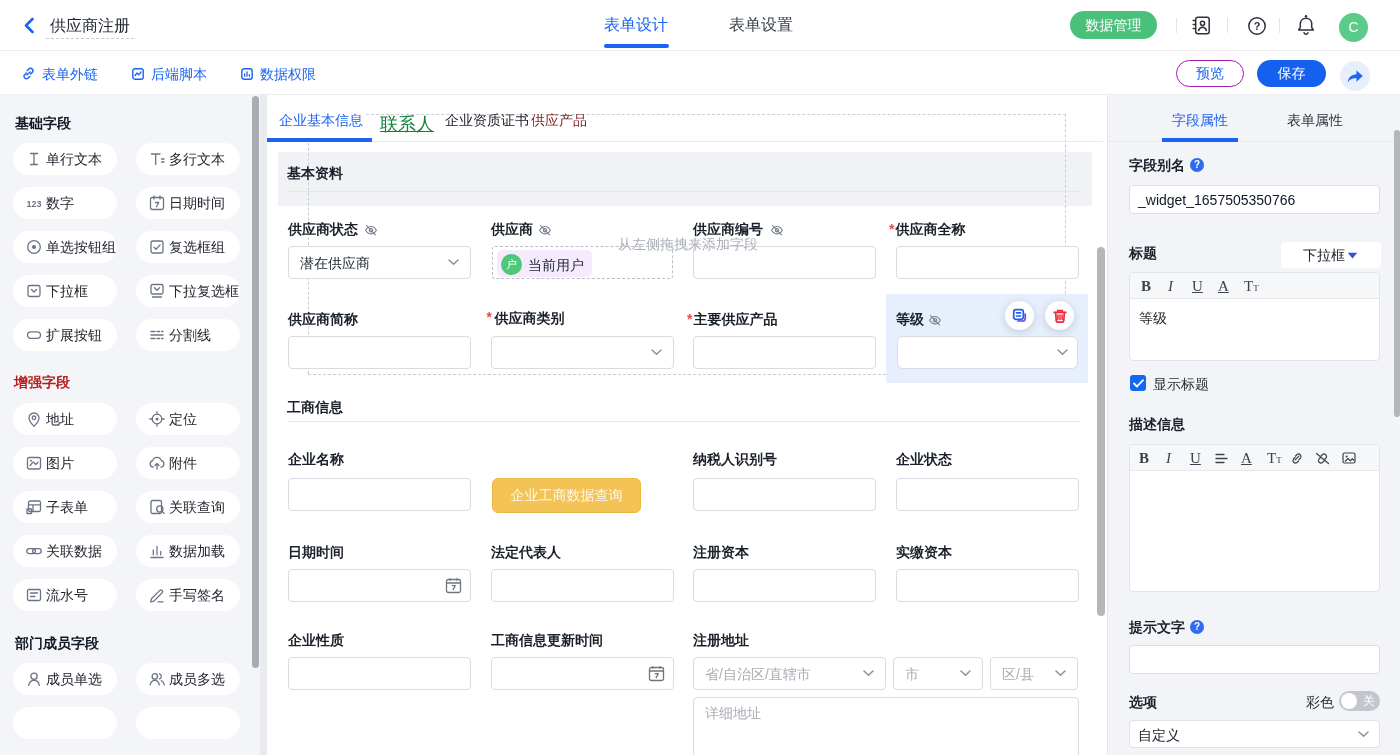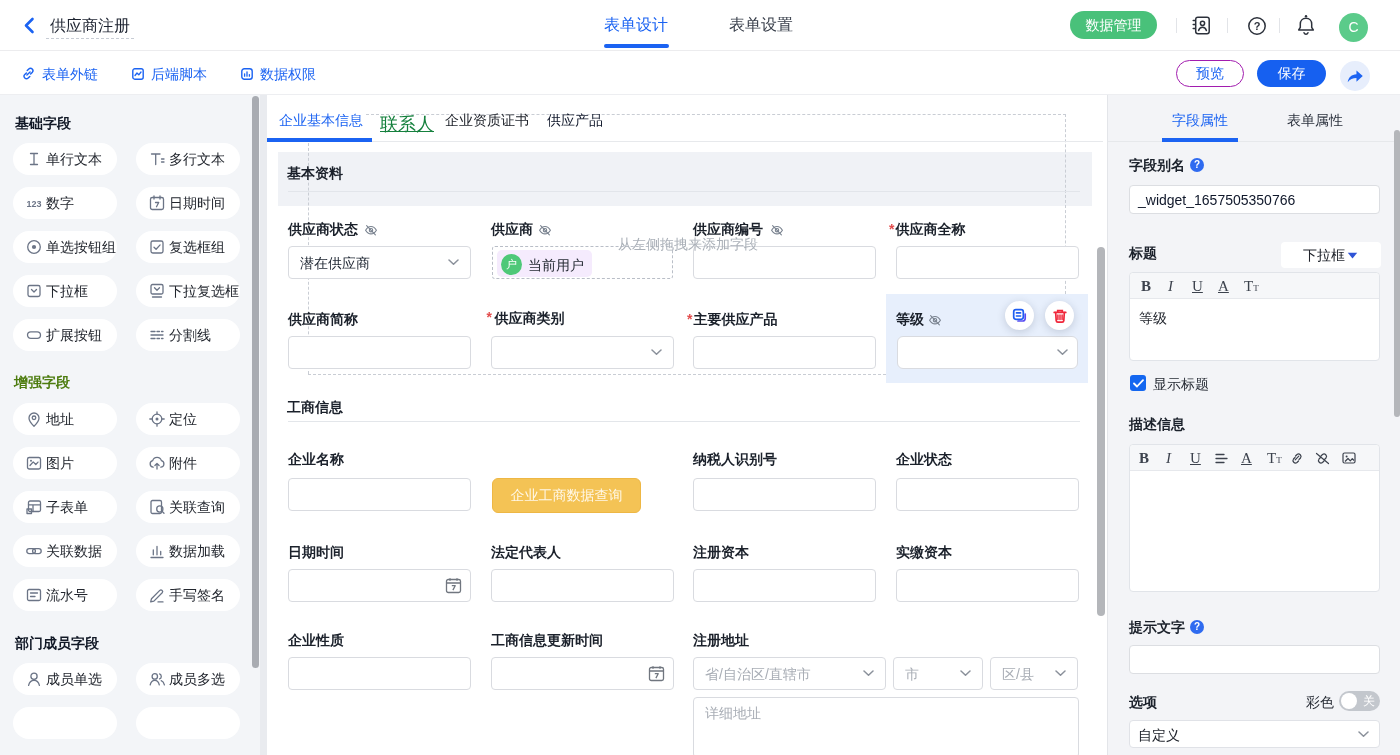--- a/index.html
+++ b/index.html
@@ -96,21 +96,21 @@
   <div class="abs" style="left:1257px;top:9px;width:69px;height:27px;background:#1660f0;border-radius:14px;color:#fff;font-size:14px;text-align:center;line-height:27px;">保存</div>
   <div class="abs" style="left:1340px;top:10px;width:30px;height:30px;background:#e7eefc;border-radius:50%;">
     <svg class="abs" style="left:6px;top:7px" width="18" height="16" viewBox="0 0 16 14">
         <path d="M1.5 12.5C2.2 8 5 5.6 9.3 5.4V2l5.6 5-5.6 5V8.7c-3.2 0-5.8 1-7.8 3.8Z" fill="#1d64f2"></path>
       </svg>
   </div>
 </div>
 
 <div class="abs" id="sidebar" style="left:0;top:95px;width:260px;height:660px;background:#f3f5f8;z-index:10;overflow:hidden;">
   <div class="lbl" style="left:15px;top:21px;color:#111826;">基础字段</div>
-  <div class="lbl" style="left:14px;top:280px;color:#4d7c0f;">增强字段</div>
+  <div class="lbl" style="left:14px;top:280px;color:#b91c1c;">增强字段</div>
   <div class="lbl" style="left:15px;top:541px;color:#111826;">部门成员字段</div>
 
   <div class="fbtn" style="left:13px;top:48px">
       <svg width="18" height="18" viewBox="0 0 18 18">
         <path class="ic" d="M5.5 3.5h7M9 3.5v11M5.5 14.5h7"></path>
       </svg>
       <span>单行文本</span>
     </div>
   <div class="fbtn" style="left:136px;top:48px">
       <svg width="18" height="18" viewBox="0 0 18 18">
@@ -267,21 +267,21 @@
   <div class="abs" style="left:136px;top:612px;width:104px;height:32px;background:#fff;border-radius:16px;"></div>
   <div class="abs" style="left:252px;top:1px;width:7px;height:572px;background:#a9acb2;border-radius:4px;"></div>
 </div>
 
 <div class="abs" id="canvas" style="left:260px;top:95px;width:847px;height:660px;background:#e9ebef;z-index:5;overflow:hidden;">
   <div class="abs" style="left:7px;top:0;width:840px;height:660px;background:#fff;"></div>
 
   <div class="abs" style="left:19px;top:17px;font-size:14px;color:#1b63f2;z-index:3;">企业基本信息</div>
   <div class="abs" style="left:120px;top:17px;font-size:18px;color:#15803d;z-index:3;text-decoration:underline;">联系人</div>
   <div class="abs" style="left:185px;top:17px;font-size:14px;color:#20242c;z-index:3;">企业资质证书</div>
-  <div class="abs" style="left:287px;top:17px;font-size:14px;color:#0f172a;z-index:3;">供应产品</div>
+  <div class="abs" style="left:271px;top:17px;font-size:14px;color:#7f1d1d;z-index:3;">供应产品</div>
   <div class="abs" style="left:7px;top:46px;width:836px;height:1px;background:#e7e9ec;z-index:2;"></div>
   <div class="abs" style="left:7px;top:43px;width:105px;height:4px;background:#1b63f2;z-index:3;"></div>
 
   <div class="abs" style="left:106px;top:19px;width:700px;border-top:1px dashed #c9cdd4;z-index:1;"></div>
   <div class="abs" style="left:805px;top:19px;height:180px;border-left:1px dashed #c9cdd4;z-index:1;"></div>
   <div class="abs" style="left:48px;top:48px;height:231px;border-left:1px dashed #c9cdd4;z-index:1;"></div>
   <div class="abs" style="left:48px;top:279px;width:578px;border-top:1px dashed #c9cdd4;z-index:1;"></div>
 
   <div class="abs" style="left:18px;top:57px;width:814px;height:54px;background:#f0f2f6;z-index:0;"></div>
   <div class="lbl" style="left:27px;top:71px;z-index:3;">基本资料</div>

